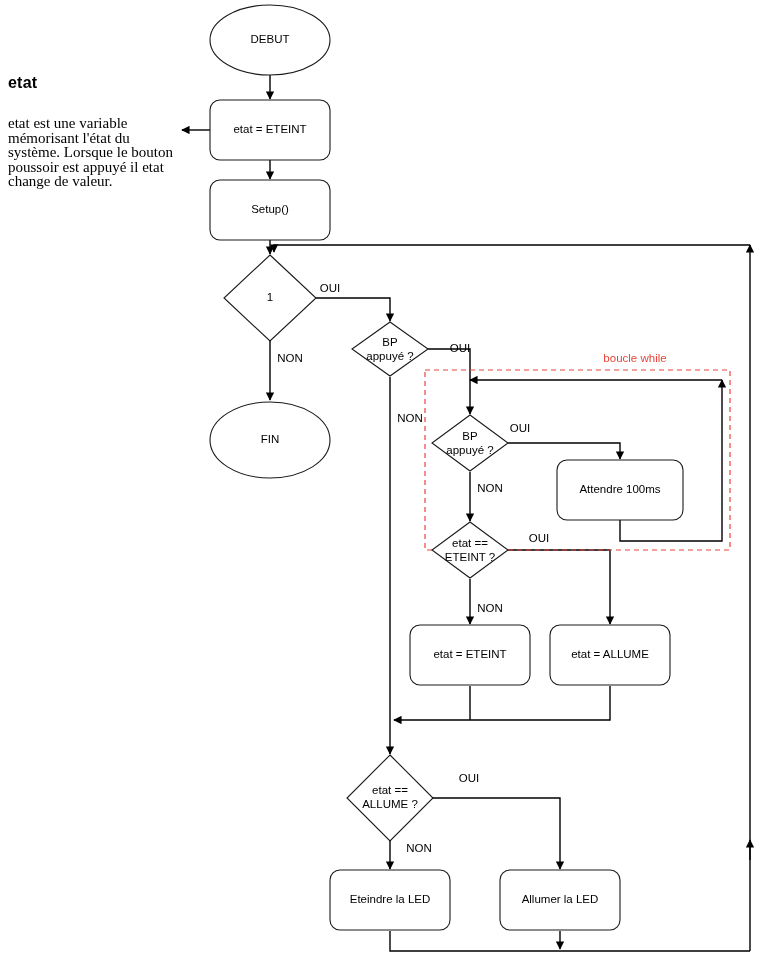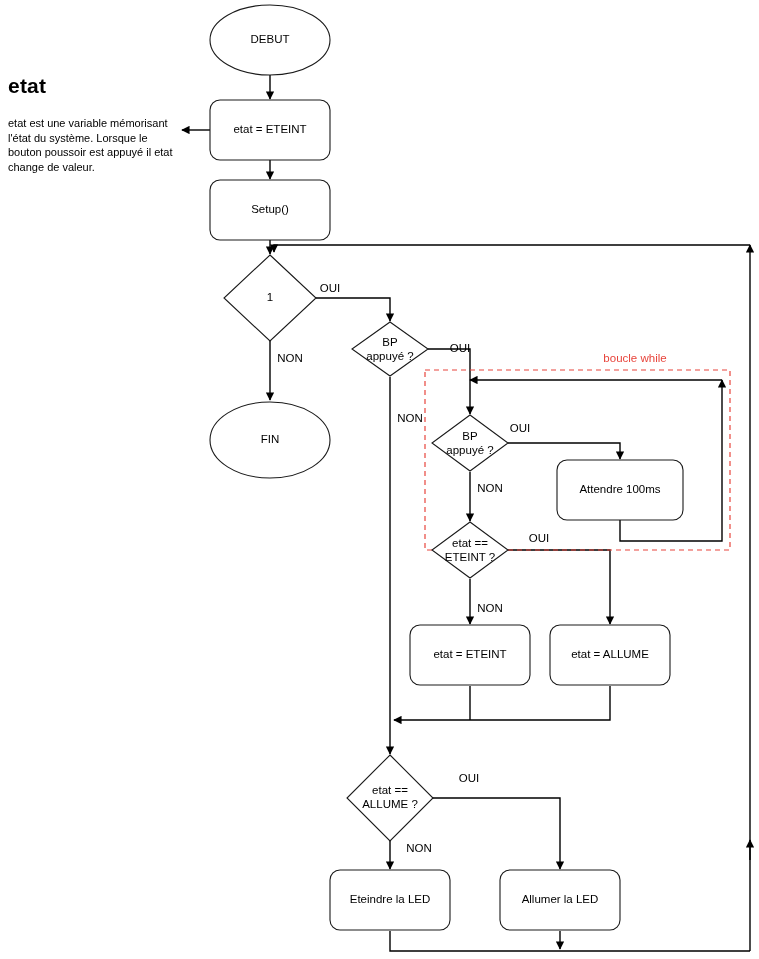--- a/index.html
+++ b/index.html
@@ -49,31 +49,31 @@
   }
   .loop-box {
     fill: none;
     stroke: #e8453c;
     stroke-width: 1.2;
     stroke-dasharray: 5 4;
   }
   .annot-title {
     position: absolute;
     font-family: "Liberation Sans", sans-serif;
-    font-size: 21px;
+    font-size: 16px;
     font-weight: bold;
     color: #000000;
     left: 8px;
     top: 74px;
     letter-spacing: 0.2px;
   }
   .annot-body {
     position: absolute;
-    font-family: Liberation Sans, sans-serif;
-    font-size: 11px;
+    font-family: Liberation Serif, serif;
+    font-size: 15px;
     line-height: 14.5px;
     color: #000000;
     left: 8px;
     top: 116px;
     width: 176px;
   }
 </style>
 </head>
 <body>
 

